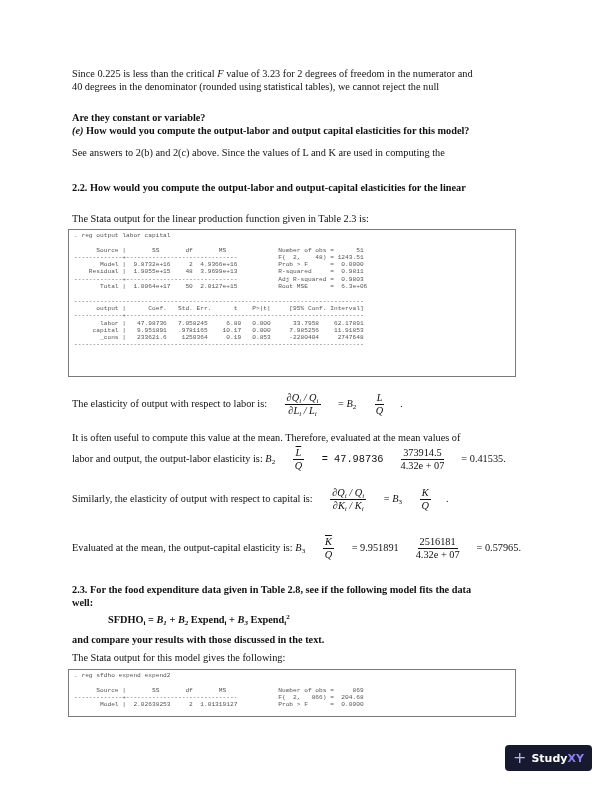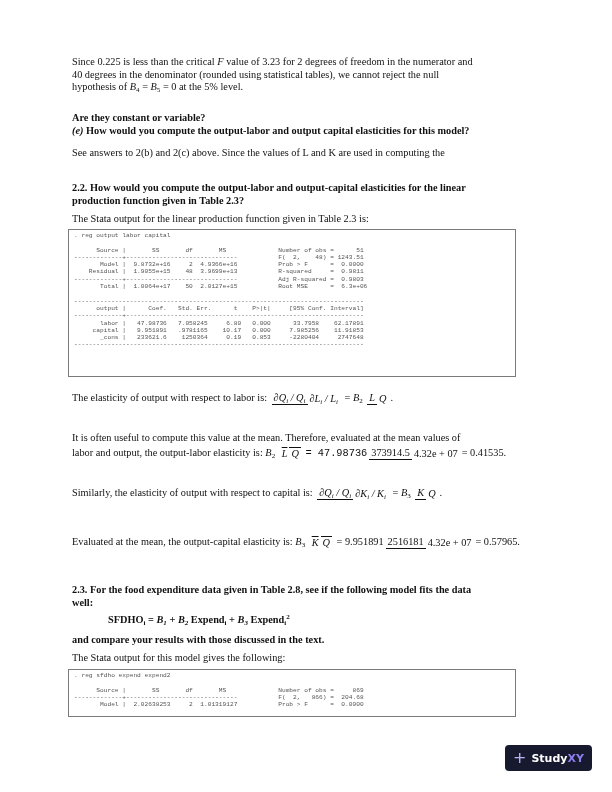--- a/index.html
+++ b/index.html
@@ -8,51 +8,49 @@
   p { margin: 0; }
   .para { position: absolute; left: 72px; width: 470px; font-size: 10.3px; line-height: 12.6px; }
   .bold { font-weight: bold; }
   .it { font-style: italic; }
   sub { font-size: 7px; vertical-align: -2px; line-height: 0; }
   sup { font-size: 7px; vertical-align: 4px; line-height: 0; }
   .stata { position: absolute; left: 68px; width: 448px; border: 1px solid #7a7a7a;
            background: #fff; font-family: "Liberation Mono", monospace; font-size: 6.2px;
            line-height: 7.3px; color: #555; white-space: pre; padding: 2px 0 0 5px; box-sizing: border-box; }
   .stata .row { display: block; height: 7.3px; }
-  .frac { display: inline-flex; flex-direction: row; align-items: center; vertical-align: middle; margin: 0 2px; }
+  .frac { display: inline-flex; flex-direction: column; align-items: center; vertical-align: middle; margin: 0 15px; }
   .frac .num { border-bottom: 0.8px solid #111; padding: 0 2px; line-height: 12px; }
   .frac .den { line-height: 12px; padding: 0 2px; }
   .overline { text-decoration: overline; }
   .badge { position: absolute; left: 505px; top: 745px; width: 87px; height: 26px; background: #171a2e;
            border-radius: 4px; display: flex; align-items: center; justify-content: center;
            font-family: "DejaVu Sans", sans-serif; font-weight: bold; font-size: 11px; color: #fff; }
   .badge .plus { color: #b9b3f5; font-weight: normal; font-size: 16px; margin-right: 5px; line-height: 1; }
   .badge .xy { color: #8b7ff0; }
 </style>
 </head>
 <body>
 
-<div class="para" style="top:56px;">
+<div class="para" style="top:68px;">
   <p><span>Since 0.225 is less than the critical </span><span class="it">F</span><span> value of 3.23 for 2 degrees of freedom in the numerator and</span></p>
   <p>40 degrees in the denominator (rounded using statistical tables), we cannot reject the null</p>
-  <p><span>hypothesis of </span><span class="it">B</span><sub>4</sub><span> = </span><span class="it">B</span><sub>5</sub><span> = 0 at the 5% level.</span></p>
 </div>
 
 <div class="para bold" style="top:112px;">
   <p>Are they constant or variable?</p>
   <p><span class="it">(e)</span><span> How would you compute the output-labor and output capital elasticities for this model?</span></p>
 </div>
 
 <div class="para" style="top:147px;">
   <p>See answers to 2(b) and 2(c) above.  Since the values of L and K are used in computing the</p>
 </div>
 
 <div class="para bold" style="top:182px;">
   <p>2.2. How would you compute the output-labor and output-capital elasticities for the linear</p>
-  <p>production function given in Table 2.3?</p>
 </div>
 
 <div class="para" style="top:213px;">
   <p>The Stata output for the linear production function given in Table 2.3 is:</p>
 </div>
 
 <div class="stata" id="stata1" style="top:229px; height:148px;"><span class="row">. reg output labor capital</span><span class="row"></span><span class="row">      Source |       SS       df       MS              Number of obs =      51</span><span class="row">-------------+------------------------------           F(  2,    48) = 1243.51</span><span class="row">       Model |  9.8732e+16     2  4.9366e+16           Prob &gt; F      =  0.0000</span><span class="row">    Residual |  1.9055e+15    48  3.9699e+13           R-squared     =  0.9811</span><span class="row">-------------+------------------------------           Adj R-squared =  0.9803</span><span class="row">       Total |  1.0064e+17    50  2.0127e+15           Root MSE      =  6.3e+06</span><span class="row"></span><span class="row">------------------------------------------------------------------------------</span><span class="row">      output |      Coef.   Std. Err.      t    P&gt;|t|     [95% Conf. Interval]</span><span class="row">-------------+----------------------------------------------------------------</span><span class="row">       labor |   47.98736   7.058245     6.80   0.000      33.7958    62.17891</span><span class="row">     capital |   9.951891   .9781165    10.17   0.000     7.985256    11.91853</span><span class="row">       _cons |   233621.6    1250364     0.19   0.853     -2280404     2747648</span><span class="row">------------------------------------------------------------------------------</span></div>
 
 <div class="para" style="top:392px;">
   <span style="vertical-align:middle;">The elasticity of output with respect to labor is:</span>

